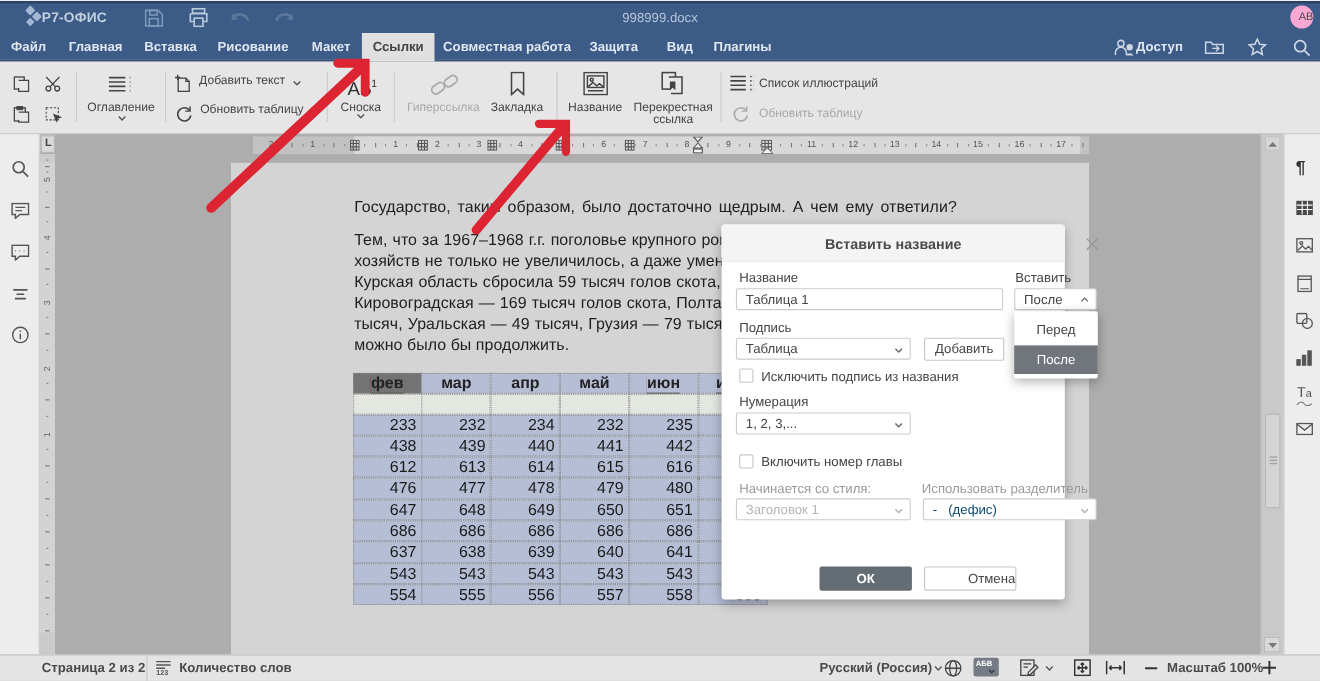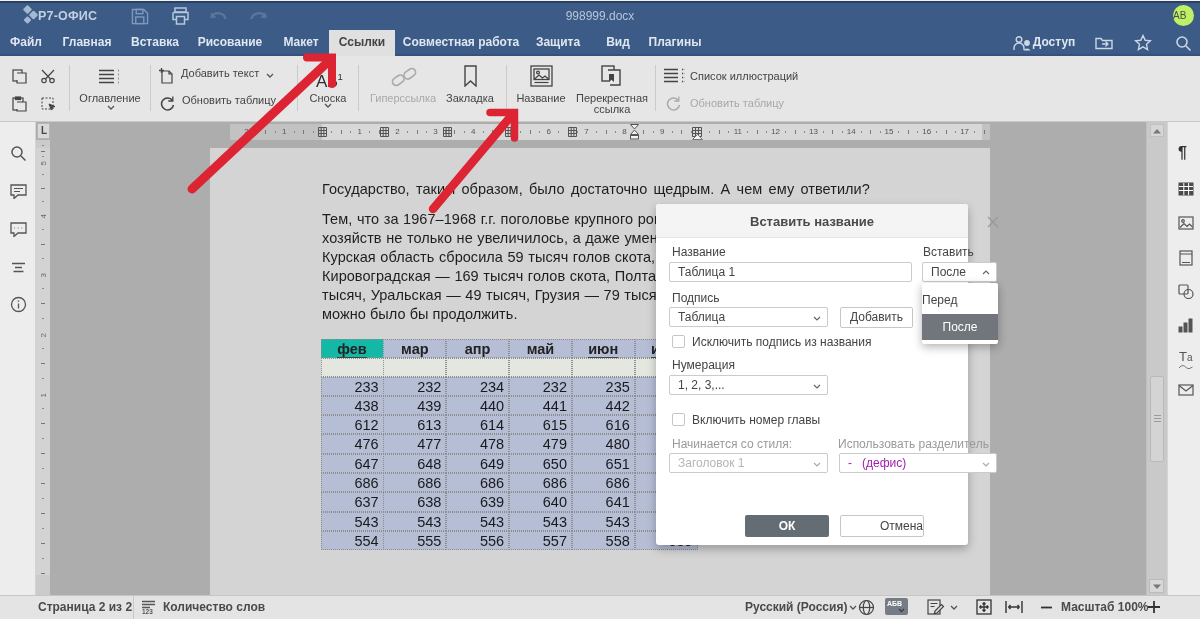--- a/index.html
+++ b/index.html
@@ -6,21 +6,21 @@
 body{font-family:"Liberation Sans",sans-serif;position:relative;background:#adadad}
 .abs{position:absolute}
 svg{display:block;position:absolute}
 
 #titlebar{left:0;top:0;width:1200px;height:30px;background:#3c5b86}
 #tabrow{left:0;top:30px;width:1200px;height:24px;background:#3c5b86}
 #tabline{left:0;top:54px;width:1200px;height:2px;background:#33527e}
 .tab{position:absolute;top:0;height:24px;line-height:25px;color:#dfe7f0;font-size:12px;font-weight:bold;transform:translateX(-50%);white-space:nowrap}
 #seltab{position:absolute;left:329px;top:30px;width:66px;height:26px;background:#e0e0e0;color:#444;font-size:12px;font-weight:bold;text-align:center;line-height:25px;z-index:3}
 #doctitle{position:absolute;left:600px;top:9px;transform:translateX(-50%);color:#b7c5d9;font-size:12px}
-#avatar{position:absolute;left:1173px;top:5px;width:21px;height:21px;border-radius:50%;background:#bef264;color:#4a4a4a;font-size:10px;text-align:left;line-height:21px}
+#avatar{position:absolute;left:1173px;top:5px;width:21px;height:21px;border-radius:50%;background:#f9a8d4;color:#4a4a4a;font-size:10px;text-align:right;line-height:21px}
 
 #toolbar{left:0;top:56px;width:1200px;height:66px;background:#e6e6e6;border-bottom:1px solid #c9c9c9}
 .tdiv{position:absolute;top:9px;width:1px;height:46px;background:#cbcbcb}
 .tlab{position:absolute;font-size:11px;color:#444;transform:translateX(-50%);white-space:nowrap}
 .tlabL{position:absolute;font-size:11px;color:#444;white-space:nowrap}
 .gray{color:#a8a8a8}
 
 #leftpanel{left:0;top:122px;width:36px;height:473px;background:#ededed;border-right:1px solid #d4d4d4}
 #vruler{left:36px;top:140px;width:14px;height:455px;background:#cbcbcb}
 #vrulerw{left:36px;top:148px;width:14px;height:427px;background:#d3d3d3}
@@ -354,21 +354,21 @@
   <div id="page">
     <div class="docline" style="top:33px;word-spacing:2.2px">Государство, таким образом, было достаточно щедрым. А чем ему ответили?</div>
     <div class="docline" style="top:63px">Тем, что за 1967–1968 г.г. поголовье крупного рогатого скота в сельских</div>
     <div class="docline" style="top:82px">хозяйств не только не увеличилось, а даже уменьшилось. Так, в 1968 году</div>
     <div class="docline" style="top:101px">Курская область сбросила 59 тысяч голов скота, Орловская — 46 тысяч,</div>
     <div class="docline" style="top:120px">Кировоградская — 169 тысяч голов скота, Полтавская — 128 тысяч голов</div>
     <div class="docline" style="top:139px">тысяч, Уральская — 49 тысяч, Грузия — 79 тысяч. Этот список вполне</div>
     <div class="docline" style="top:158px;word-spacing:0">можно было бы продолжить.</div>
     <div id="dtable">
         <div class="trow" style="height:18.5px">
-          <div class="cell hcell" style="left:0px;background:#14b8a6"><span style="border-bottom:1px solid #444;box-shadow:0 2px 0 #b03030">фев</span></div>
+          <div class="cell hcell" style="left:0px;background:#737373"><span style="border-bottom:1px solid #444;box-shadow:0 2px 0 #b03030">фев</span></div>
           <div class="cell hcell" style="left:62.8px;background:#b6bed6">мар</div>
           <div class="cell hcell" style="left:125.6px;background:#b6bed6">апр</div>
           <div class="cell hcell" style="left:188.39999999999998px;background:#b6bed6">май</div>
           <div class="cell hcell" style="left:251.2px;background:#b6bed6"><span style="border-bottom:1px solid #444;box-shadow:0 2px 0 #b03030">июн</span></div>
           <div class="cell hcell" style="left:314px;background:#b6bed6"><span style="border-bottom:1px solid #444;box-shadow:0 2px 0 #b03030">июл</span></div>
         </div>
         <div class="trow" style="height:19px">
           <div class="cell" style="left:0px;background:#e3e7e0"></div>
           <div class="cell" style="left:62.8px;background:#e3e7e0"></div>
           <div class="cell" style="left:125.6px;background:#e3e7e0"></div>
@@ -571,27 +571,27 @@
   <div class="fld" style="left:13px;top:171px;width:159px">1, 2, 3,...<svg style="right:6px;top:8px;position:absolute" width="8" height="5" viewBox="0 0 8 5">
         <path d="M1 1 l3 3 3 -3" fill="none" stroke="#666" stroke-width="1.2"></path>
       </svg></div>
   <div class="cbx" style="left:16px;top:209px"></div>
   <div class="dlab" style="left:36px;top:209px">Включить номер главы</div>
   <div class="dlab" style="left:16px;top:233px;color:#9a9a9a">Начинается со стиля:</div>
   <div class="fld" style="left:13px;top:249px;width:159px;color:#b5b5b5">Заголовок 1<svg style="right:6px;top:8px;position:absolute" width="8" height="5" viewBox="0 0 8 5">
         <path d="M1 1 l3 3 3 -3" fill="none" stroke="#aaa" stroke-width="1.2"></path>
       </svg></div>
   <div class="dlab" style="left:182px;top:233px;color:#9a9a9a">Использовать разделитель</div>
-  <div class="fld" style="left:183px;top:249px;width:158px;color:#a21caf">-&nbsp;&nbsp;&nbsp;(дефис)<svg style="right:6px;top:8px;position:absolute" width="8" height="5" viewBox="0 0 8 5">
+  <div class="fld" style="left:183px;top:249px;width:158px;color:#0c4a6e">-&nbsp;&nbsp;&nbsp;(дефис)<svg style="right:6px;top:8px;position:absolute" width="8" height="5" viewBox="0 0 8 5">
         <path d="M1 1 l3 3 3 -3" fill="none" stroke="#aaa" stroke-width="1.2"></path>
       </svg></div>
   <div id="ok">ОК</div>
   <div id="cancel">Отмена</div>
   <div id="ddpopup">
-    <div style="position:absolute;left:0;top:4px;width:100%;height:27px;text-align:left;line-height:27px">Перед</div>
+    <div style="position:absolute;left:0;top:4px;width:100%;height:27px;text-align:center;line-height:27px">Перед</div>
     <div style="position:absolute;left:0;top:31px;width:100%;height:26px;text-align:center;line-height:26px;background:#70767c;color:#fff">После</div>
   </div>
 </div>
 
 <svg class="abs" style="left:0;top:0;z-index:50;pointer-events:none" width="1200" height="619" viewBox="0 0 1200 619">
   <g stroke="#dc2433" fill="none">
   <line x1="192" y1="189" x2="330" y2="60" stroke-width="9" stroke-linecap="round"></line>
   <path d="M307 57.5 L332 57.5 L332 84" stroke-width="8" stroke-linecap="round"></path>
   <line x1="433" y1="209" x2="512" y2="115" stroke-width="8.5" stroke-linecap="round"></line>
   <path d="M490 112.5 L514.5 112.5 L514.5 138" stroke-width="7.5" stroke-linecap="round"></path>

